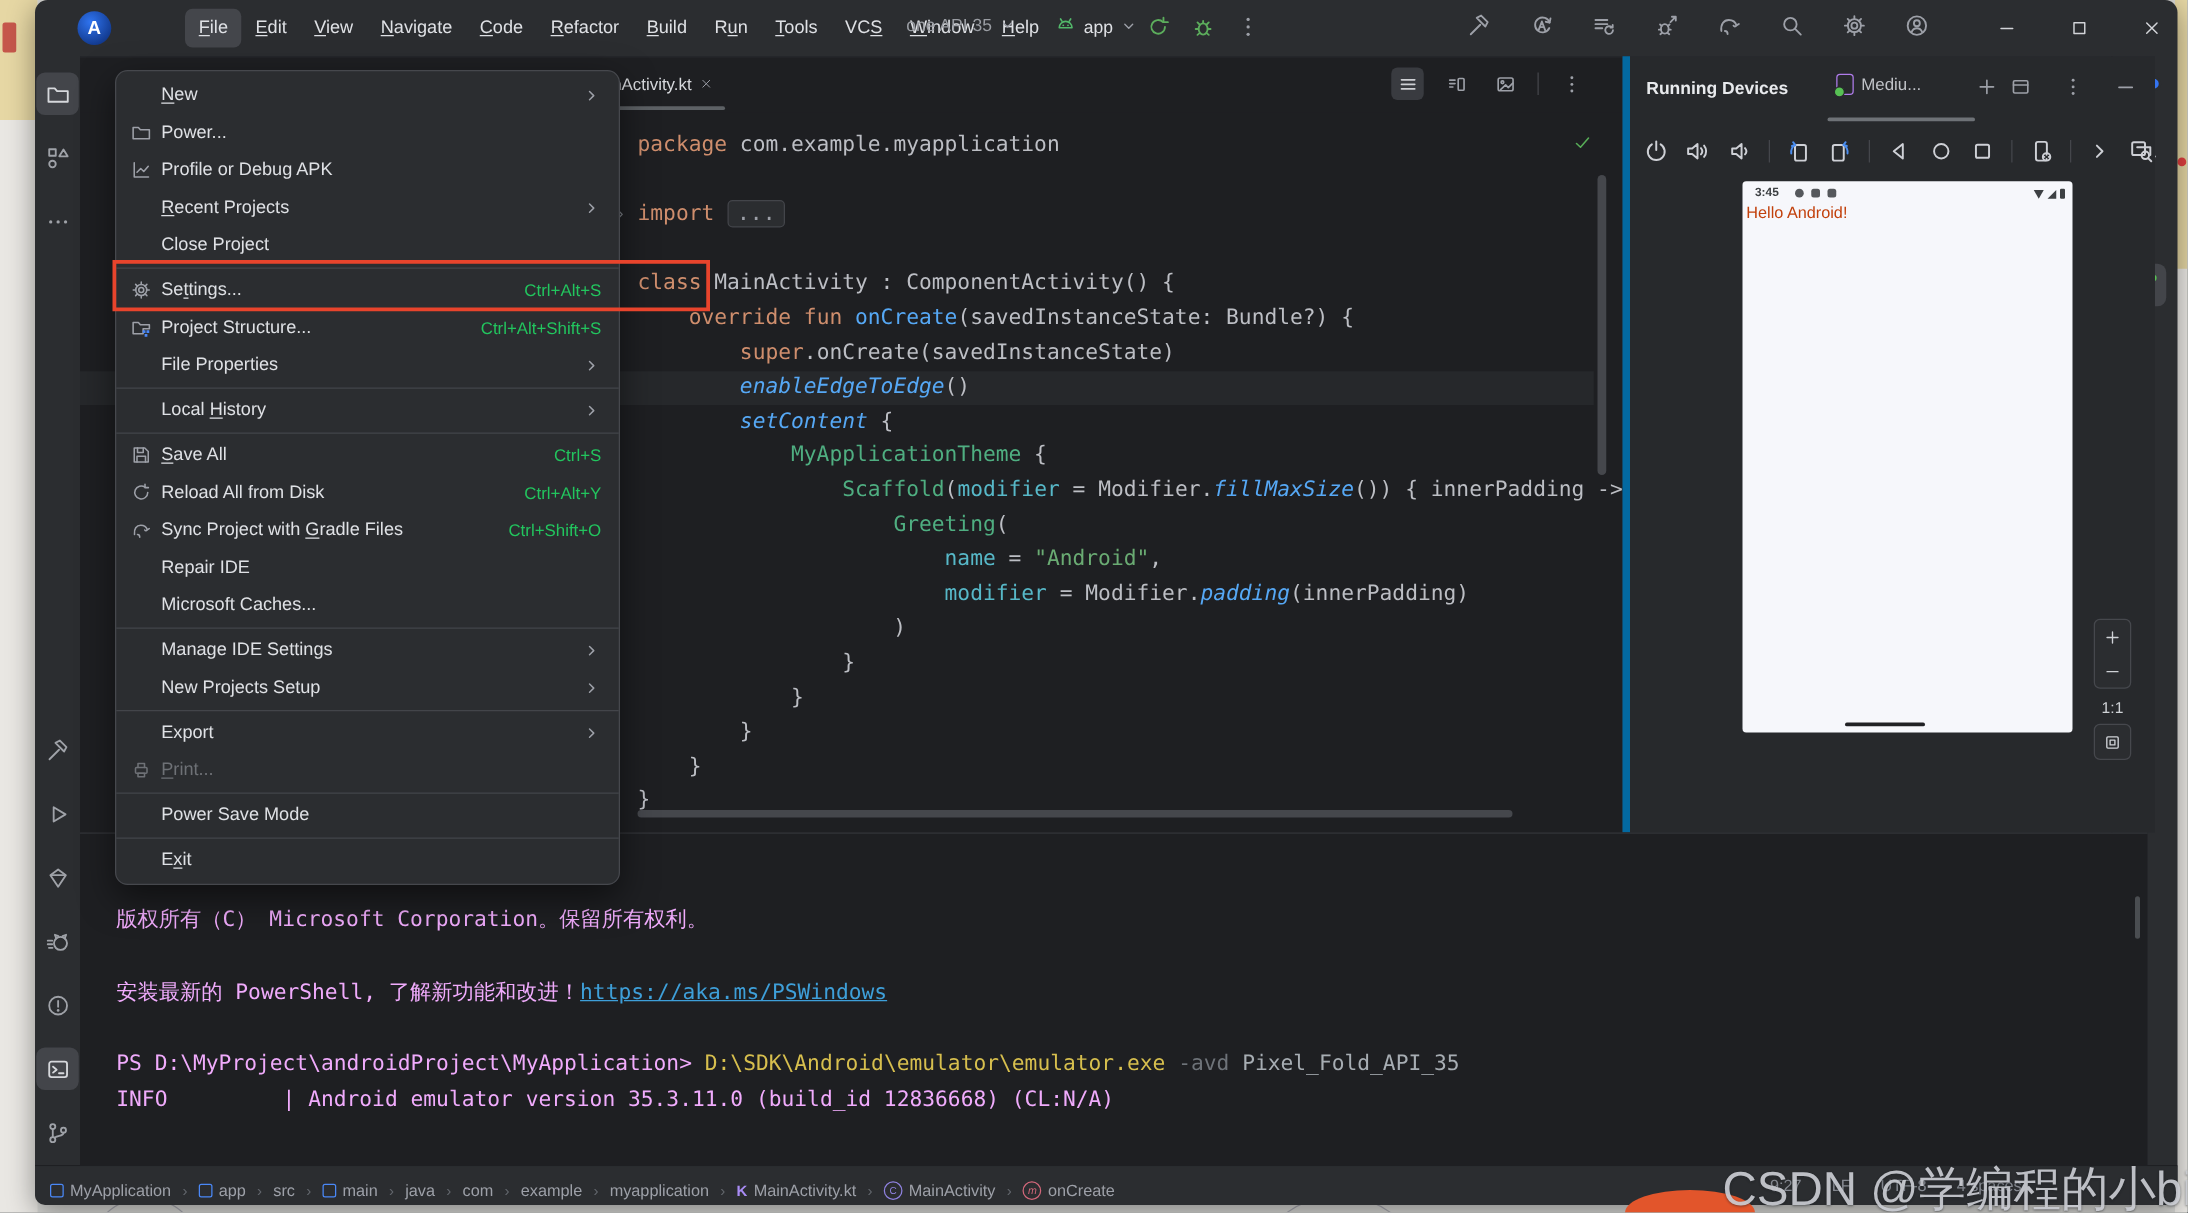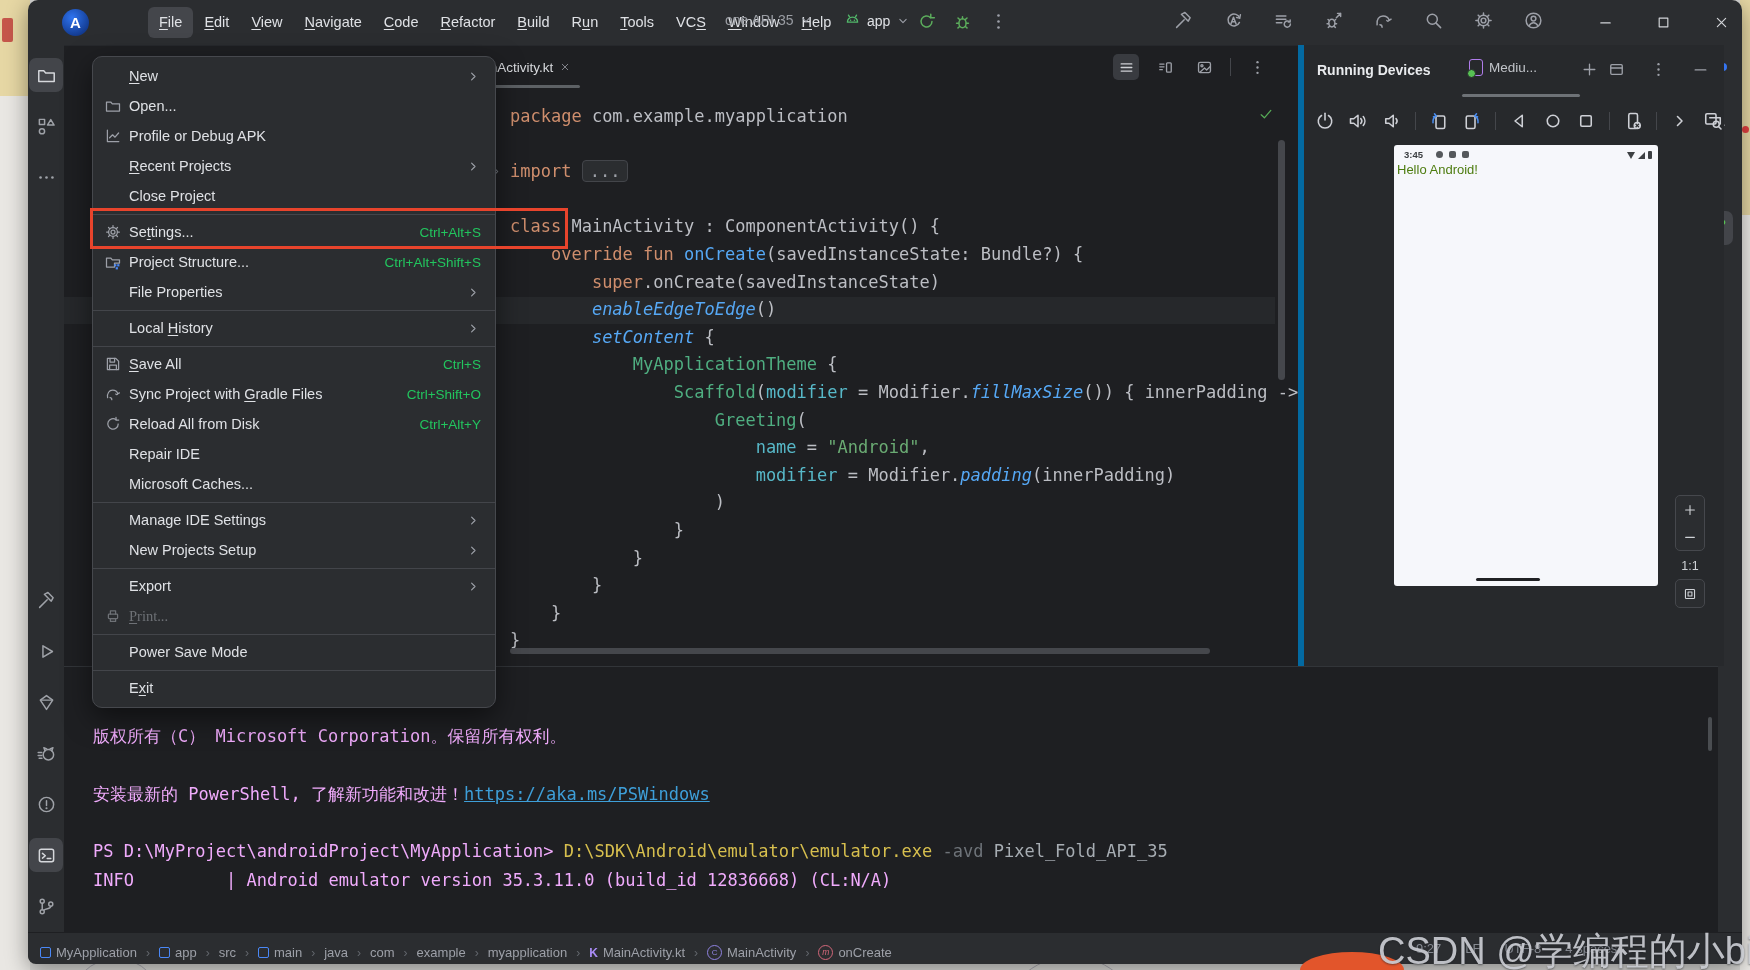--- a/index.html
+++ b/index.html
@@ -76,21 +76,21 @@
   #panel-tools .ib{width:22px;height:22px;color:#ced0d6;}
   
   #device{position:absolute;left:90px;top:100px;width:264px;height:441px;background:#f6f7fb;border-radius:3px;}
   #dev-status{position:absolute;left:0;top:3px;width:100%;height:14px;font-size:9.5px;color:#3d4043;}
   #dev-time{position:absolute;left:10px;top:1px;font-weight:bold;}
   .dev-mini{position:absolute;top:3px;width:7px;height:7px;background:#55585c;border-radius:2px;}
   #dev-right{position:absolute;right:6px;top:3px;display:flex;gap:3px;align-items:center;}
   .wifi{width:0;height:0;border-left:4px solid transparent;border-right:4px solid transparent;border-top:7px solid #3d4043;}
   .sig{width:0;height:0;border-left:7px solid transparent;border-bottom:7px solid #3d4043;}
   .batt{width:4px;height:8px;background:#3d4043;border-radius:1px;}
-  #dev-hello{position:absolute;left:3px;top:17px;font-size:13px;color:#4d7c0f;}
+  #dev-hello{position:absolute;left:3px;top:17px;font-size:13px;color:#c2410c;}
   #dev-gesture{position:absolute;left:82px;bottom:5px;width:64px;height:3px;background:#202124;border-radius:2px;}
   
   #zoomctl{position:absolute;left:371px;top:450px;width:30px;color:#cfd2d6;font-size:12.5px;text-align:center;}
   .zbox{border:1px solid #46484d;background:#2b2d30;border-radius:5px;}
   .zbtn{width:28px;height:27px;display:flex;align-items:center;justify-content:center;}
   #zoom11{margin:8px 0 6px;}
   
   #terminal{position:absolute;left:36px;top:666px;width:1654px;height:266px;background:#1e1f22;border-top:1px solid #323539;}
   #term{position:absolute;left:29px;top:55px;margin:0;font-family:"DejaVu Sans Mono",monospace;font-size:17px;line-height:28.8px;}
   .tk.w{color:#f0abfc;} .tk.y{color:#d7bf4e;} .tk.dm{color:#6e7379;}
@@ -107,21 +107,21 @@
   .bc-mth{width:13px;height:13px;border:1.5px solid #d2677a;border-radius:50%;color:#d2677a;font-size:8.5px;line-height:12px;text-align:center;font-style:italic;}
   #statusright{position:absolute;left:1388px;top:0;height:31px;display:flex;align-items:center;gap:24px;font-size:13px;color:#868a92;}
   
   #filemenu{position:absolute;left:64px;top:56px;width:402px;background:#2b2d30;border:1px solid #46484d;border-radius:10px;box-shadow:0 10px 28px rgba(0,0,0,.5);padding:4px 0;z-index:30;}
   .mi{height:30px;display:flex;align-items:center;padding:0 14px 0 12px;font-size:14.5px;color:#dfe1e5;}
   .mi .mic{width:24px;height:18px;color:#9da0a8;display:flex;align-items:center;}
   .mi .ml{flex:0 0 auto;}
   .mi .sp{flex:1;}
   .mi .msc{color:#22c55e;font-size:13.5px;}
   .mi .sub{color:#9da0a8;width:16px;height:16px;}
-  .mi.dis,.mi.dis .mic{color:#6e7176;font-family:Liberation Serif, serif;}
+  .mi.dis,.mi.dis .mic{color:#6e7176;}
   .msep{height:1px;background:#43454a;margin:2.5px 0;}
   .mi u{text-decoration:underline;text-underline-offset:2px;}
   #redbox{position:absolute;left:62px;top:208px;width:472px;height:35px;border:3px solid #e8442c;z-index:35;}
   
   #wm{position:absolute;left:1378px;top:926px;z-index:60;font-size:38px;color:#c9cbd1;opacity:.93;text-shadow:0 1px 2px rgba(30,32,36,.55);white-space:nowrap;}
   #blob{position:absolute;left:1300px;top:952px;width:104px;height:36px;background:#e2552b;border-radius:50% 50% 0 0;z-index:40;}
 </style>
 </head>
 <body>
 
@@ -667,21 +667,21 @@
               <path d="M6 4.4 9.6 8 6 11.6"></path>
             </svg>
           </span>
         </div>
         <div class="mi">
           <span class="mic">
             <svg viewBox="0 0 16 16" width="16" height="16" fill="none" stroke="currentColor" stroke-width="1.25" stroke-linecap="round" stroke-linejoin="round">
               <path d="M1.5 4h4.2l1.6 1.8h7.2V13h-13z"></path>
             </svg>
           </span>
-          <span class="ml">Open...</span>
+          <span class="ml">Power...</span>
           <span class="sp"></span>
         </div>
         <div class="mi">
           <span class="mic">
             <svg viewBox="0 0 16 16" width="16" height="16" fill="none" stroke="currentColor" stroke-width="1.25" stroke-linecap="round" stroke-linejoin="round">
               <path d="M2.4 2.2v11.4h11.4"></path>
               <path d="M4.6 9.8 7.6 6.8l2.4 2.4 3.6-4.2"></path>
             </svg>
           </span>
           <span class="ml">Profile or Debug APK</span>
@@ -757,38 +757,38 @@
               <path d="M5 2.4v3.6h4.6V2.4M4.6 13.6V9h6.8v4.6"></path>
             </svg>
           </span>
           <span class="ml"><u>S</u>ave All</span>
           <span class="sp"></span>
           <span class="msc">Ctrl+S</span>
         </div>
         <div class="mi">
           <span class="mic">
             <svg viewBox="0 0 16 16" width="16" height="16" fill="none" stroke="currentColor" stroke-width="1.25" stroke-linecap="round" stroke-linejoin="round">
+              <path d="M13.2 8A5.2 5.2 0 1 1 11 3.7"></path>
+              <path d="M11 1.4v2.7h2.7"></path>
+            </svg>
+          </span>
+          <span class="ml">Reload All from Disk</span>
+          <span class="sp"></span>
+          <span class="msc">Ctrl+Alt+Y</span>
+        </div>
+        <div class="mi">
+          <span class="mic">
+            <svg viewBox="0 0 16 16" width="16" height="16" fill="none" stroke="currentColor" stroke-width="1.25" stroke-linecap="round" stroke-linejoin="round">
               <path d="M2.6 11.6c-.6-4.4 1.6-7.4 5-7.4 2.6 0 4.6 1.6 5.2 3.6l1.6-.9"></path>
               <path d="M12.6 8c-.4.8-1.4.8-1.8 0M5 11.6c1.2 0 1.8.9 1.8 2.1"></path>
             </svg>
           </span>
           <span class="ml">Sync Project with <u>G</u>radle Files</span>
           <span class="sp"></span>
           <span class="msc">Ctrl+Shift+O</span>
-        </div>
-        <div class="mi">
-          <span class="mic">
-            <svg viewBox="0 0 16 16" width="16" height="16" fill="none" stroke="currentColor" stroke-width="1.25" stroke-linecap="round" stroke-linejoin="round">
-              <path d="M13.2 8A5.2 5.2 0 1 1 11 3.7"></path>
-              <path d="M11 1.4v2.7h2.7"></path>
-            </svg>
-          </span>
-          <span class="ml">Reload All from Disk</span>
-          <span class="sp"></span>
-          <span class="msc">Ctrl+Alt+Y</span>
         </div>
         <div class="mi">
           <span class="mic"></span>
           <span class="ml">Repair IDE</span>
           <span class="sp"></span>
         </div>
         <div class="mi">
           <span class="mic"></span>
           <span class="ml">Microsoft Caches...</span>
           <span class="sp"></span>

